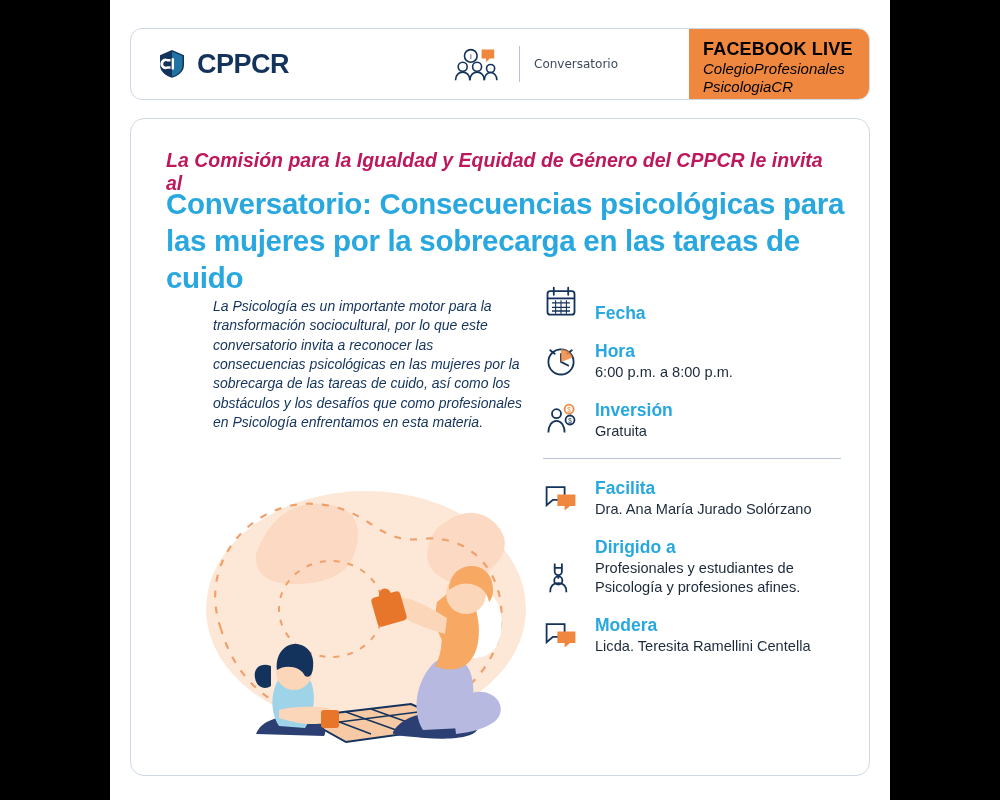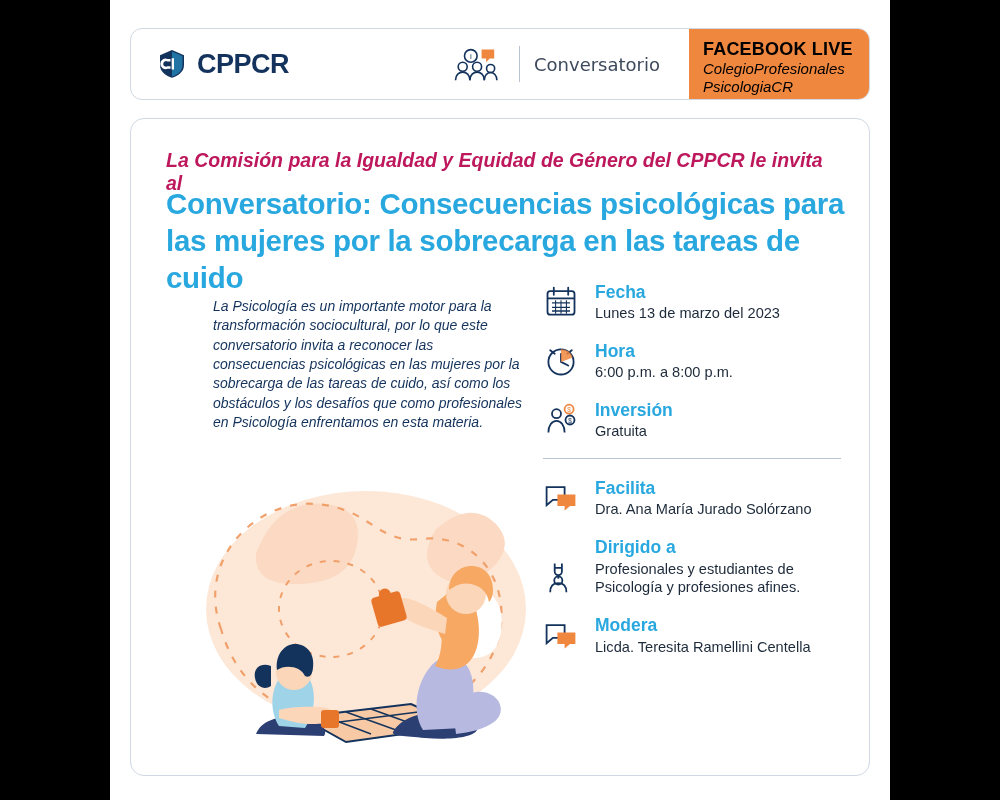--- a/index.html
+++ b/index.html
@@ -62,21 +62,21 @@
     align-items: center;
     gap: 14px;
   }
   .conv-icon { width: 54px; height: 40px; }
   .conv-divider {
     width: 1px;
     height: 36px;
     background: #b9c4d2;
   }
   .conv-label {
-    font-size: 18px;
+    font-size: 12px;
     color: #3d4a5c;
     font-family: "DejaVu Sans", sans-serif;
   }
   .fb-live {
     position: absolute;
     right: 0;
     top: 0;
     width: 180px;
     height: 100%;
     background: #f0873f;
@@ -288,21 +288,20 @@
           <svg viewBox="0 0 40 40" width="36" height="36">
             <rect x="5" y="8" width="30" height="26" rx="3" fill="none" stroke="#14335c" stroke-width="2"></rect>
             <path d="M5 16 h30" stroke="#14335c" stroke-width="2"></path>
             <path d="M12 4 v8 M28 4 v8" stroke="#14335c" stroke-width="2" stroke-linecap="round"></path>
             <path d="M10 21 h20 M10 26 h20 M10 30 h20" stroke="#14335c" stroke-width="1.6"></path>
             <path d="M14 18 v15 M20 18 v15 M26 18 v15" stroke="#14335c" stroke-width="1.2"></path>
           </svg>
         </span>
         <span class="info-text">
           <span class="info-label">Fecha</span>
-          <div class="info-value">Lunes 13 de marzo del 2023</div>
         </span>
       </div>
 
       <div class="info-row">
         <span class="info-icon">
           <svg viewBox="0 0 40 40" width="36" height="36">
             <circle cx="20" cy="21" r="14" fill="none" stroke="#14335c" stroke-width="2"></circle>
             <path d="M20 21 L20 12 M20 21 L28 25" stroke="#14335c" stroke-width="2" stroke-linecap="round"></path>
             <path d="M8 8 l5 4 M32 8 l-5 4" stroke="#14335c" stroke-width="2" stroke-linecap="round"></path>
             <path d="M20 7 a14 14 0 0 1 13 9 l-13 5 z" fill="#f0873f" opacity="0.85"></path>

